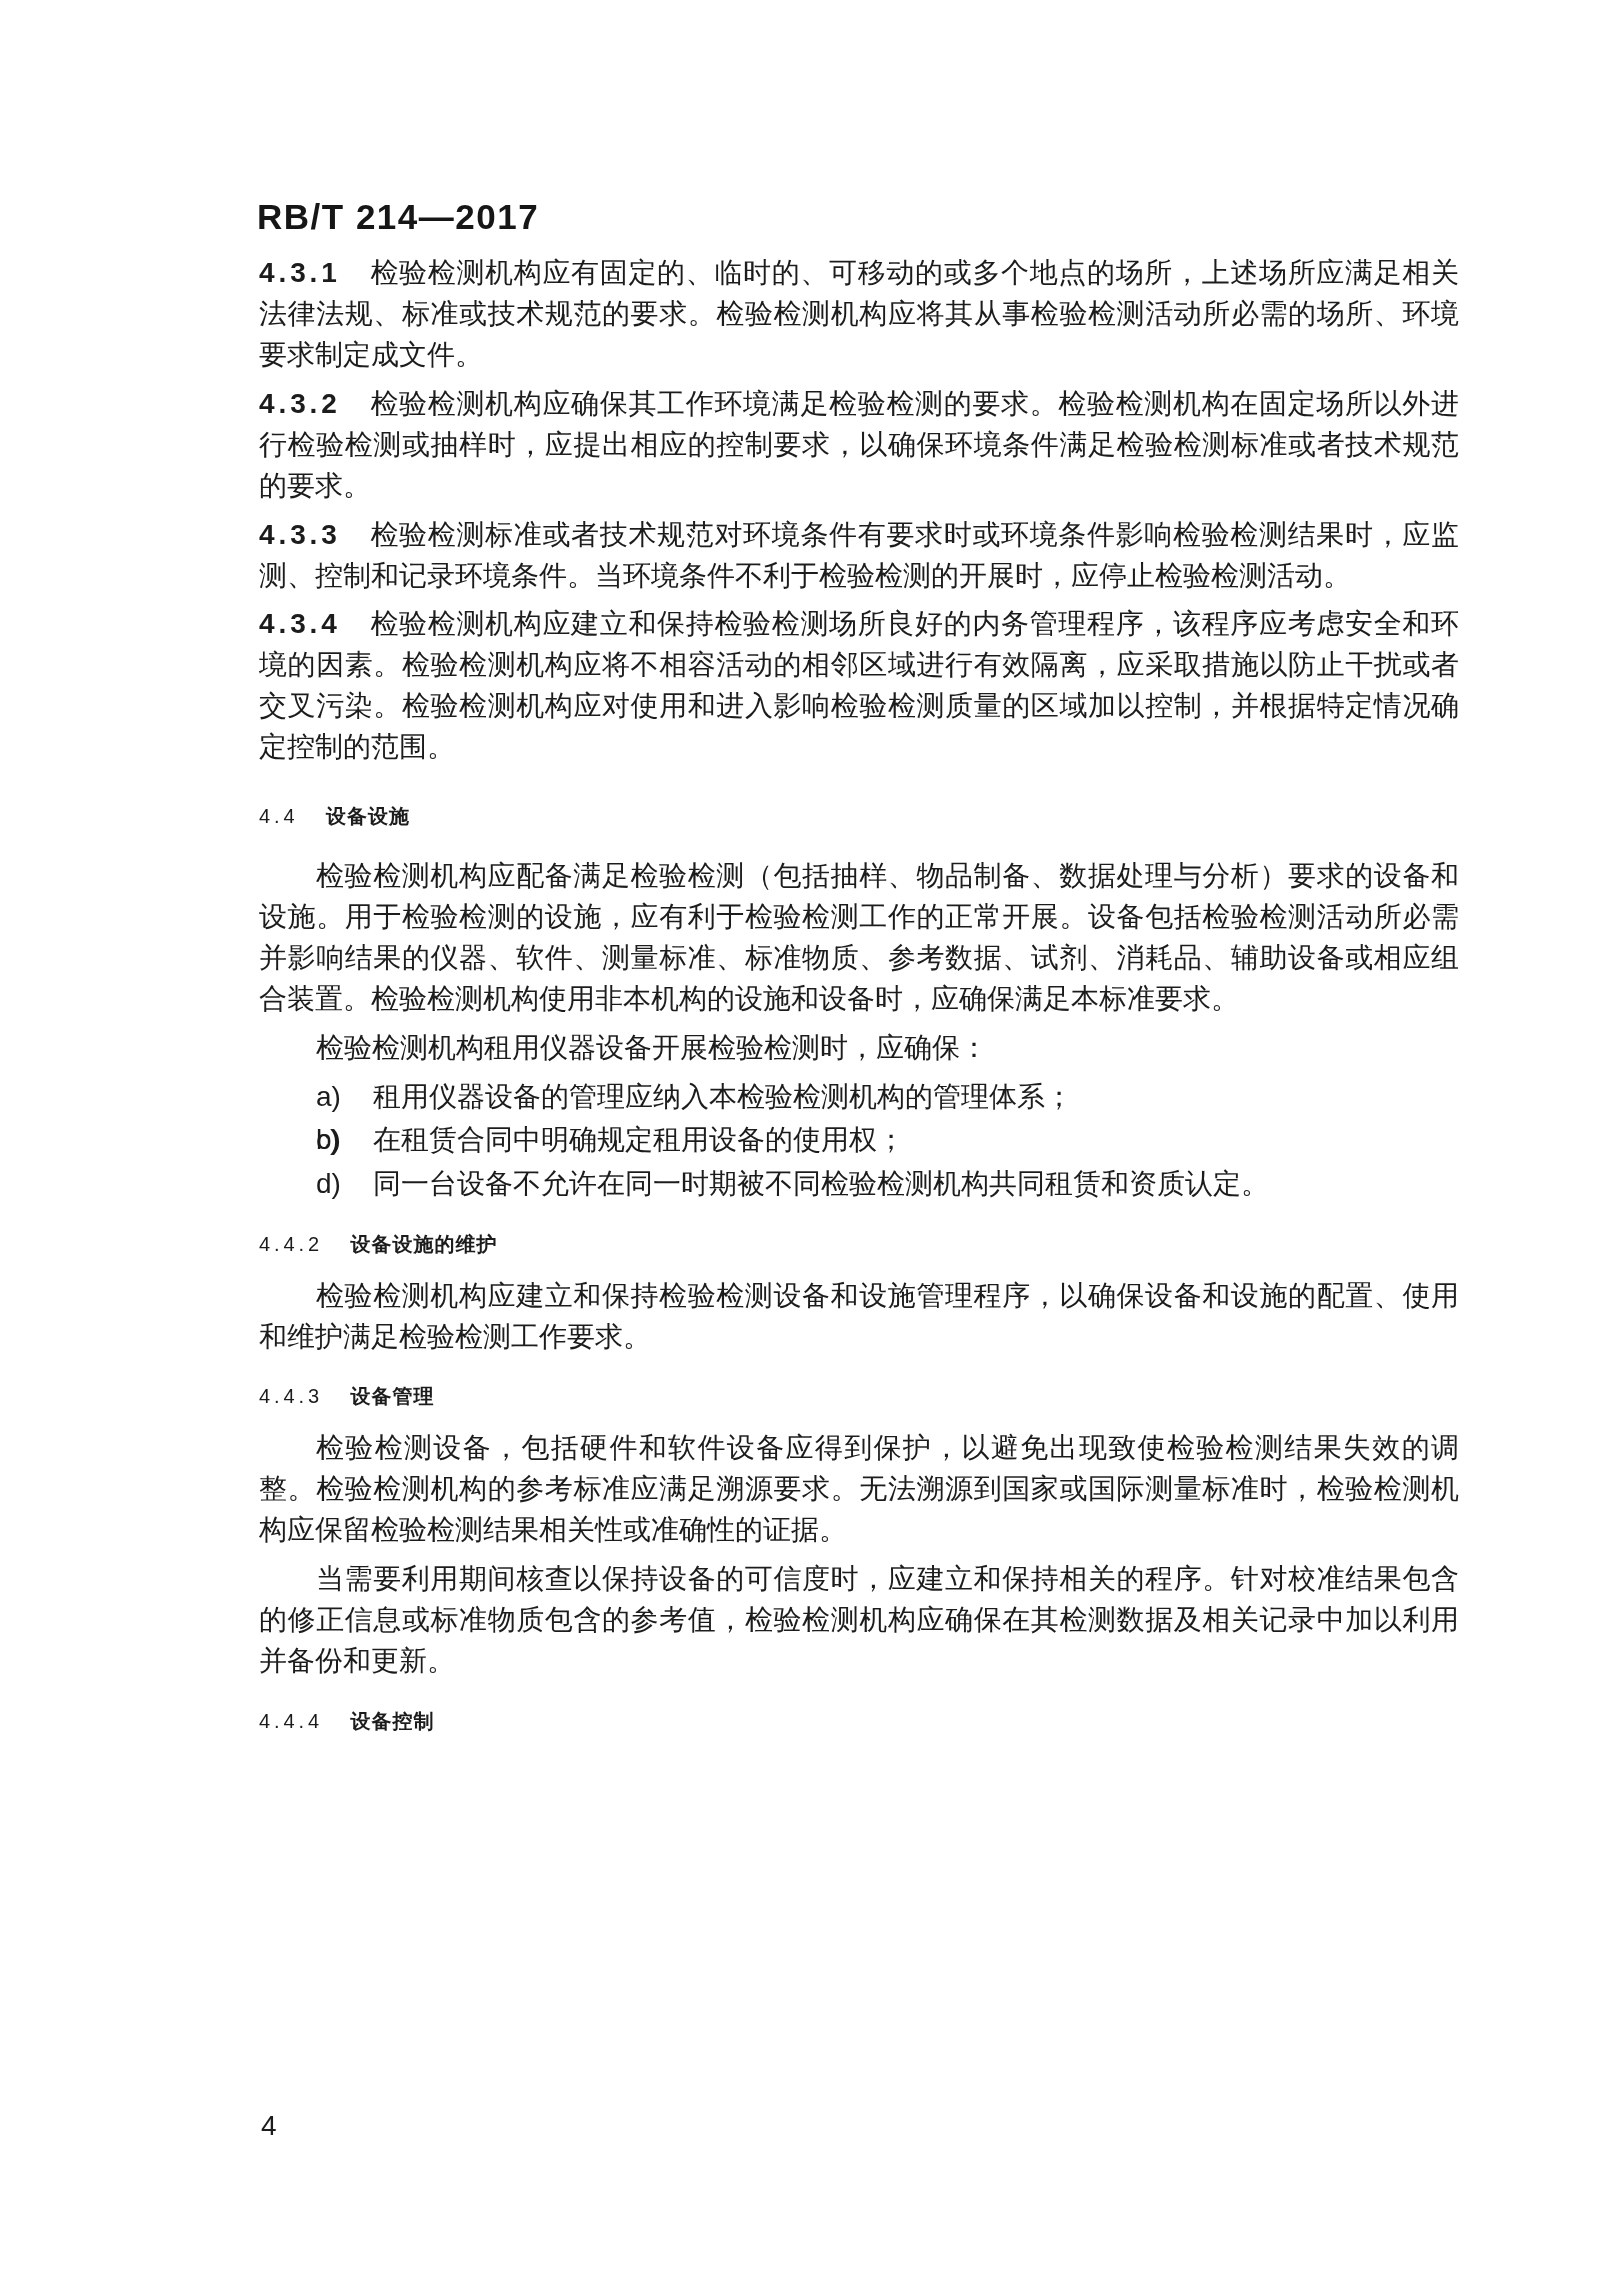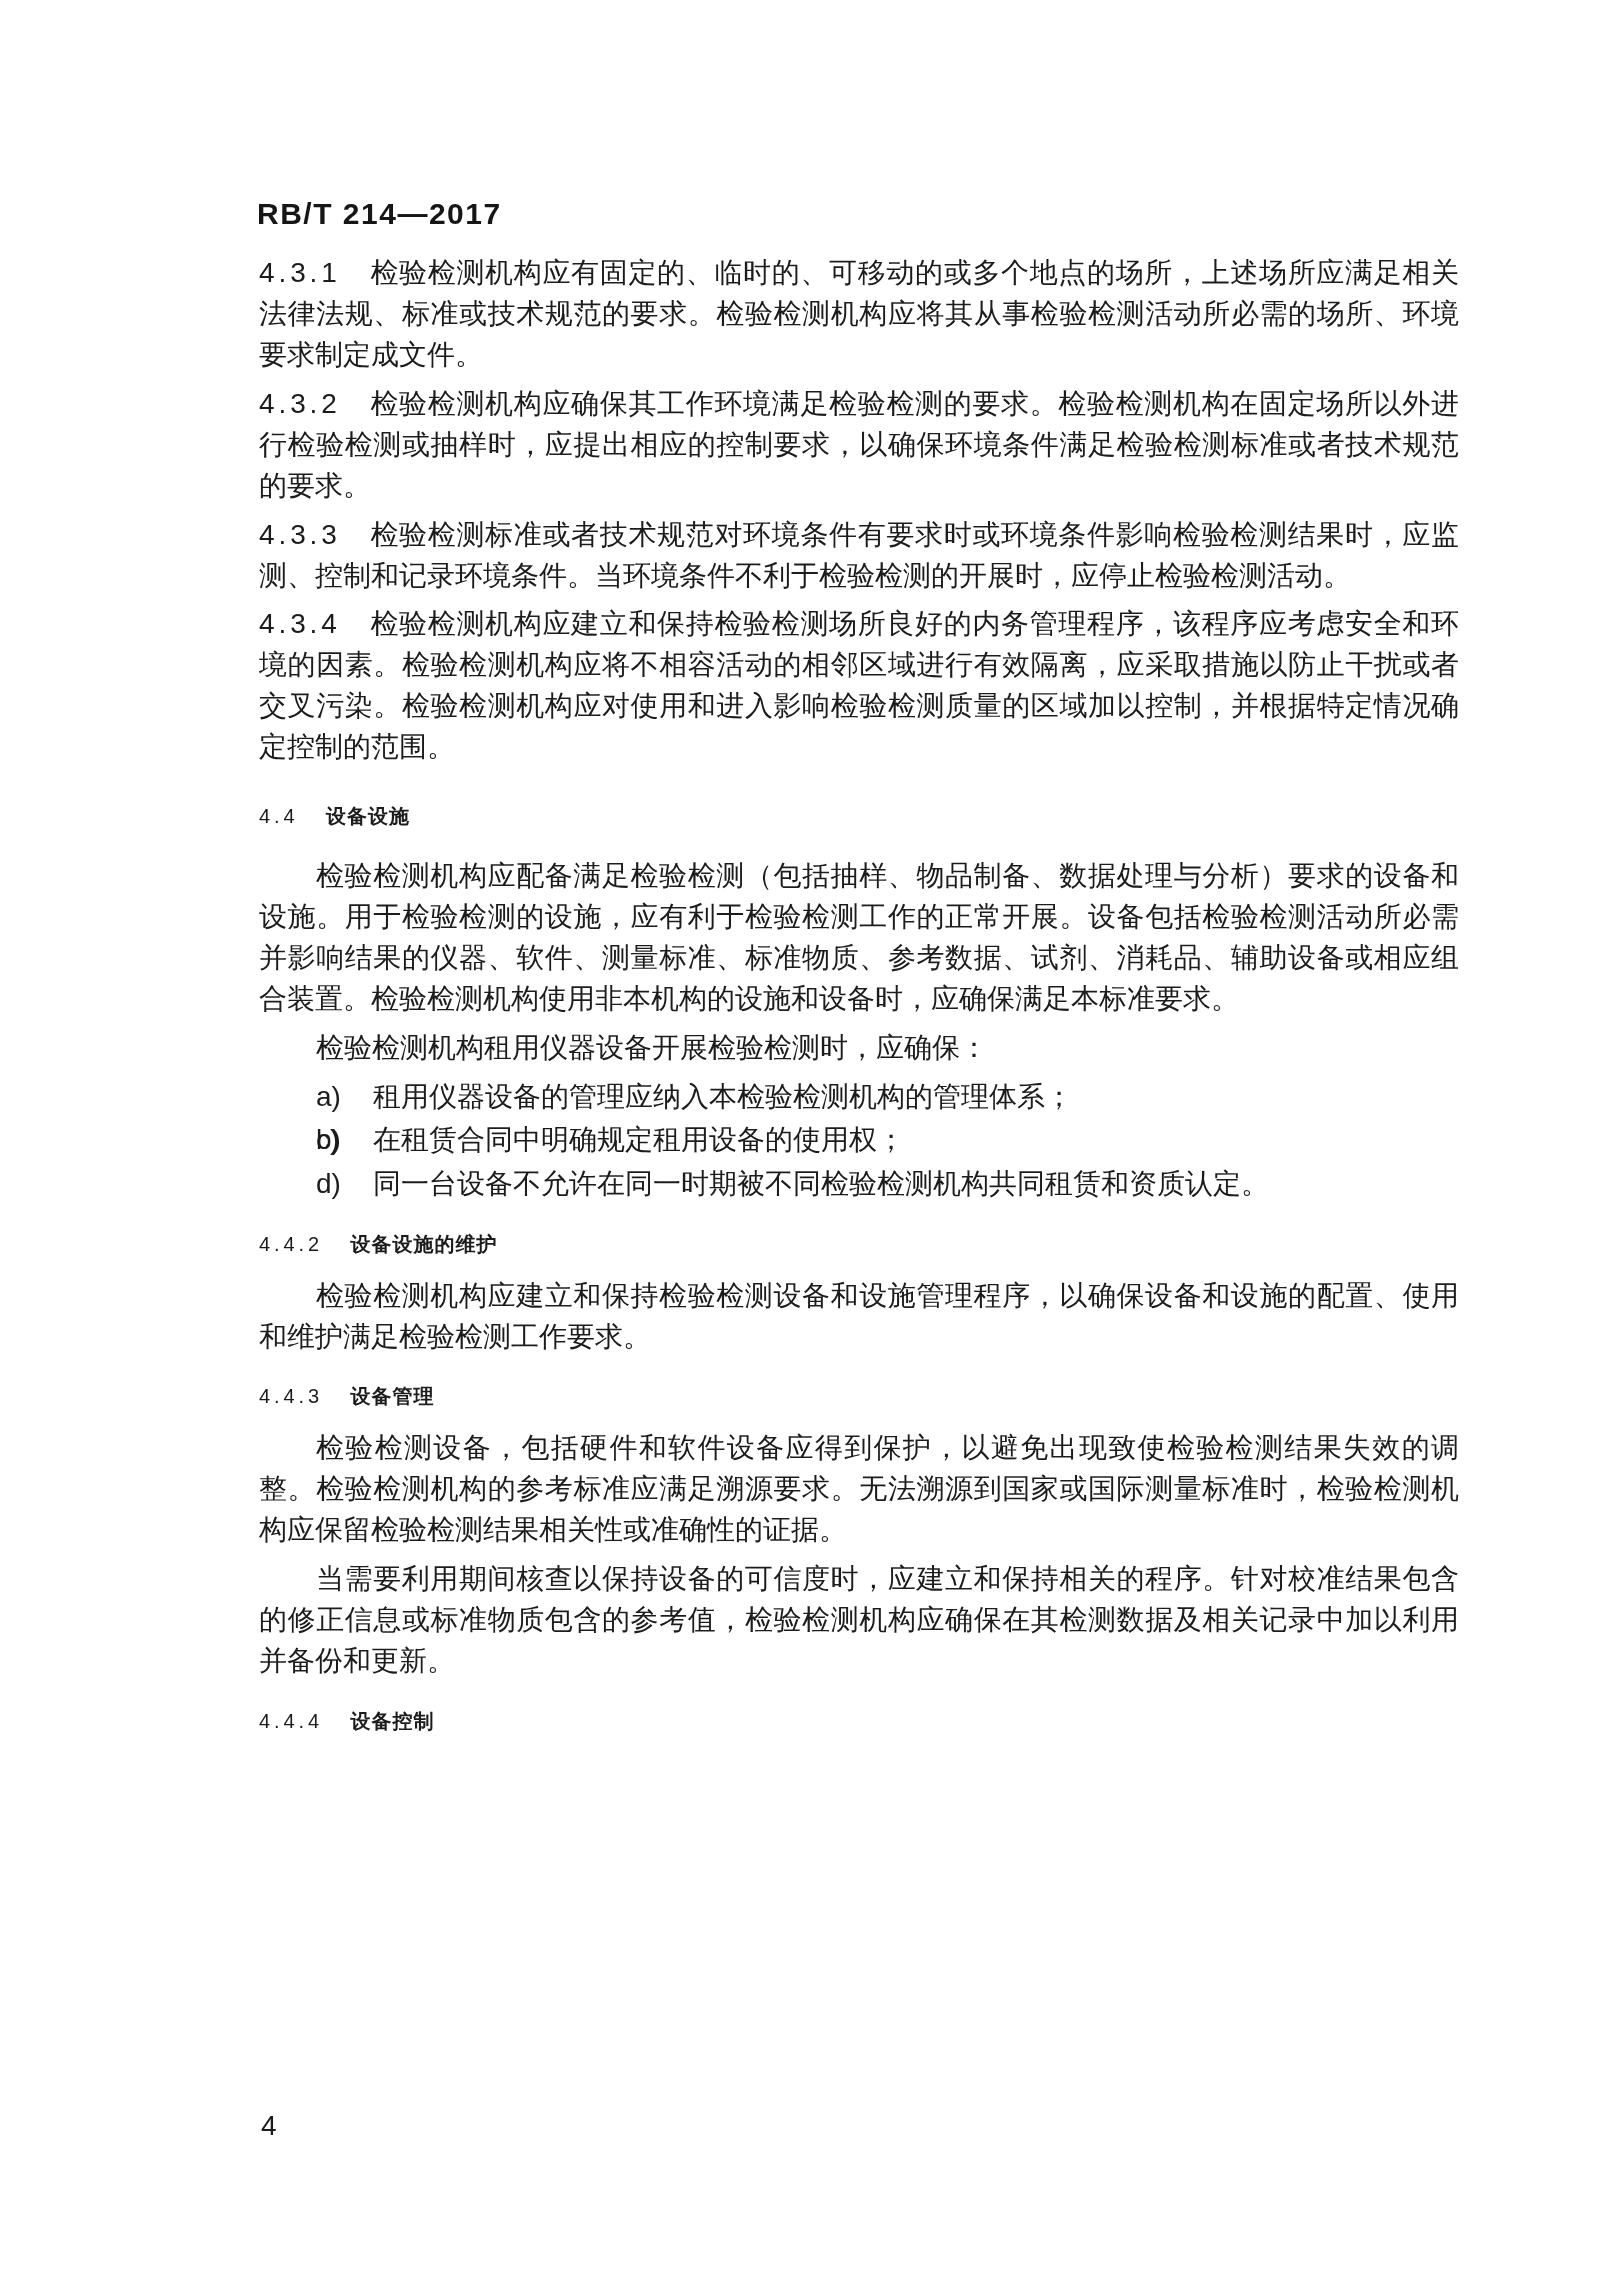--- a/index.html
+++ b/index.html
@@ -9,21 +9,21 @@
     position: relative;
     font-family: "Liberation Sans", sans-serif;
     color: #1c1c1c;
     -webkit-font-smoothing: antialiased;
   }
   .page { position: absolute; inset: 0; background: #ffffff; overflow: hidden; }
 
   .running-header {
     position: absolute;
     left: 257px; top: 197px;
-    font-size: 30px;
+    font-size: 35px;
     font-weight: bold;
     letter-spacing: 1.5px;
     color: #161616;
     white-space: nowrap;
   }
 
   .content {
     position: absolute;
     left: 259px; top: 252px;
     width: 1200px;
@@ -33,20 +33,21 @@
     color: #1c1c1c;
   }
 
   .content p { margin: 0 0 7.8px 0; }
 
   
   p.clause .num {
     letter-spacing: 3.9px;
     margin-right: 29px;
     white-space: nowrap;
+    font-weight: bold;
   }
 
   
   p.indent { text-indent: 57px; }
 
   h2.h-clause, h3.h-clause {
     font-size: 20px;
     line-height: 41px;
     font-weight: normal;
     margin: 29px 0 17.6px 0;

